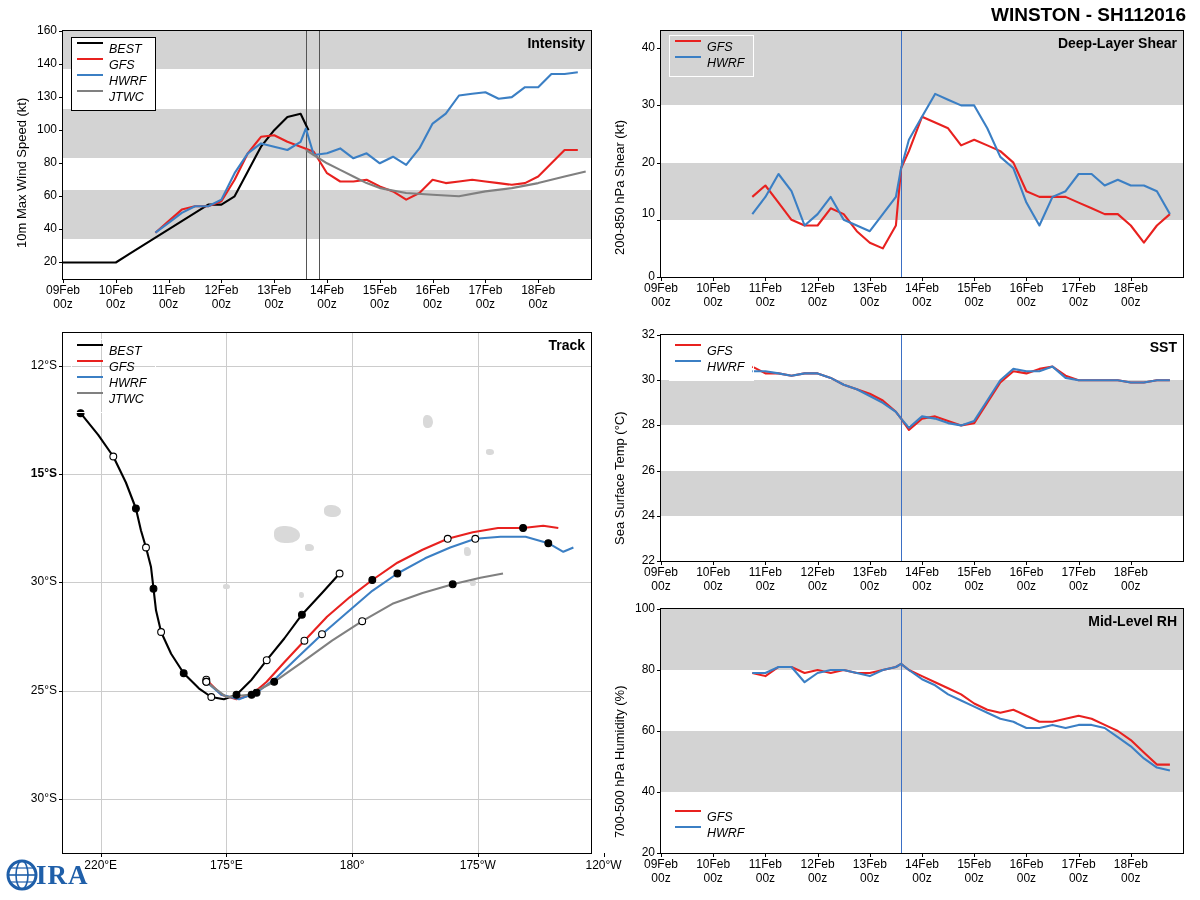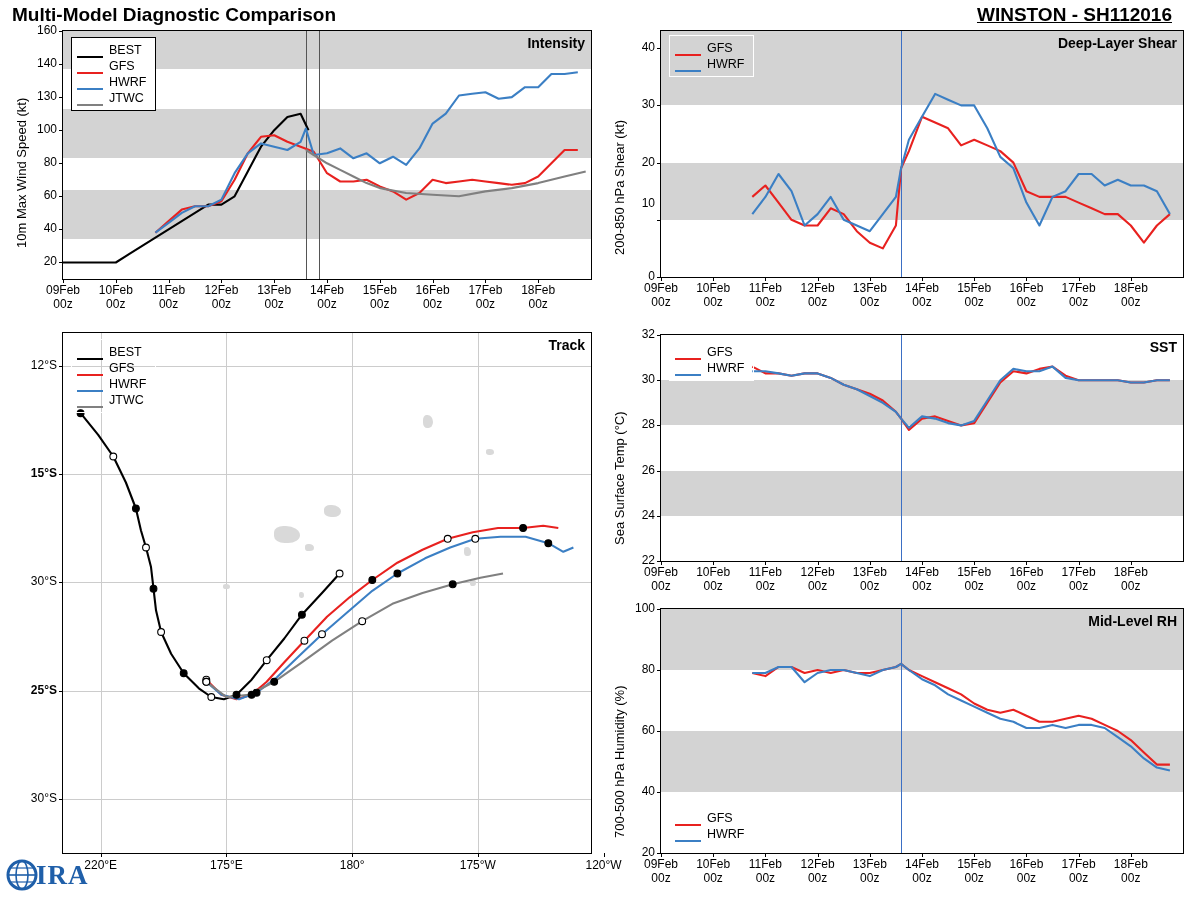--- a/index.html
+++ b/index.html
@@ -16,21 +16,21 @@
     background: #ffffff;
   }
   .title {
     position: absolute;
     font-weight: bold;
     font-size: 19px;
     color: #000;
     white-space: nowrap;
   }
   #main-title { left: 12px; top: 4px; }
-  #storm-title { right: 28px; top: 4px; text-decoration: underline; }
+  #storm-title { right: 14px; top: 4px; }
 
   .panel {
     position: absolute;
     border: 1px solid #000;
     background: #ffffff;
     overflow: hidden;
   }
   .plotarea {
     position: absolute;
     left: 0; top: 0; right: 0; bottom: 0;
@@ -55,21 +55,21 @@
   
   .legend {
     position: absolute;
     background: #ffffff;
     border: 1px solid #000;
     padding: 4px 8px 4px 5px;
     font-size: 12.5px;
     line-height: 15px;
   }
   .legend.noborder { border: 1px solid #ffffff; background: transparent; }
-  .legend .row { display: flex; align-items: flex-end; height: 16px; white-space: nowrap; }
+  .legend .row { display: flex; align-items: flex-start; height: 16px; white-space: nowrap; font-style: italic; }
   .legend .swatch { width: 26px; height: 0; border-top-width: 2.6px; border-top-style: solid; margin-right: 6px; }
   .legend .lbl { color: #000; }
 
   
   .ytick, .xtick {
     position: absolute;
     font-size: 12px;
     color: #000;
     white-space: nowrap;
   }
@@ -97,21 +97,20 @@
     font-size: 27px; font-weight: bold; color: #1f5fa9;
     letter-spacing: 1px;
     font-family: "Liberation Serif", serif;
   }
 </style>
 </head>
 <body>
 
 <div id="page">
 
-  <div class="title" id="main-title">Multi-Model Diagnostic Comparison</div>
   <div class="title" id="storm-title">WINSTON - SH112016</div>
 
   <div class="panel" id="panel-intensity" style="left:62px; top:30px; width:530px; height:250px;">
     <div class="plotarea" id="intensity-plot">
         <div class="band" style="top: 158.72px; height: 49.6px;"></div>
         <div class="band" style="top: 77.7067px; height: 49.6px;"></div>
         <div class="band" style="top: 0px; height: 38.0267px;"></div>
         <div class="vline" style="left: 242.88px; background: rgb(85, 85, 85);"></div>
         <div class="vline" style="left: 256.08px; background: rgb(85, 85, 85);"></div>
         <svg class="series" width="528" height="248">
@@ -338,21 +337,21 @@
     <div class="xtick" style="left: 349.8px; width: 60px; top: 283px; line-height: 14px;">15Feb<br>00z</div>
     <div class="tickmark" style="left: 379.8px; top: 279px; width: 1px; height: 4px;"></div>
     <div class="xtick" style="left: 402.6px; width: 60px; top: 283px; line-height: 14px;">16Feb<br>00z</div>
     <div class="tickmark" style="left: 432.6px; top: 279px; width: 1px; height: 4px;"></div>
     <div class="xtick" style="left: 455.4px; width: 60px; top: 283px; line-height: 14px;">17Feb<br>00z</div>
     <div class="tickmark" style="left: 485.4px; top: 279px; width: 1px; height: 4px;"></div>
     <div class="xtick" style="left: 508.2px; width: 60px; top: 283px; line-height: 14px;">18Feb<br>00z</div>
     <div class="tickmark" style="left: 538.2px; top: 279px; width: 1px; height: 4px;"></div>
     <div class="ytick" style="left: 619px; width: 36px; top: 269px;">0</div>
     <div class="tickmark" style="left: 657px; top: 277px; width: 4px; height: 1px;"></div>
-    <div class="ytick" style="left: 619px; width: 36px; top: 196px;">10</div>
+    <div class="ytick" style="left: 619px; width: 36px; top: 206px;">10</div>
     <div class="tickmark" style="left: 657px; top: 219.791px; width: 4px; height: 1px;"></div>
     <div class="ytick" style="left: 619px; width: 36px; top: 154.581px;">20</div>
     <div class="tickmark" style="left: 657px; top: 162.581px; width: 4px; height: 1px;"></div>
     <div class="ytick" style="left: 619px; width: 36px; top: 97.3721px;">30</div>
     <div class="tickmark" style="left: 657px; top: 105.372px; width: 4px; height: 1px;"></div>
     <div class="ytick" style="left: 619px; width: 36px; top: 40.1628px;">40</div>
     <div class="tickmark" style="left: 657px; top: 48.1628px; width: 4px; height: 1px;"></div>
     <div class="xtick" style="left: 631px; width: 60px; top: 281px; line-height: 14px;">09Feb<br>00z</div>
     <div class="tickmark" style="left: 661px; top: 277px; width: 1px; height: 4px;"></div>
     <div class="xtick" style="left: 683.2px; width: 60px; top: 281px; line-height: 14px;">10Feb<br>00z</div>
@@ -434,21 +433,21 @@
     <div class="xtick" style="left: 1048.6px; width: 60px; top: 857px; line-height: 14px;">17Feb<br>00z</div>
     <div class="tickmark" style="left: 1078.6px; top: 853px; width: 1px; height: 4px;"></div>
     <div class="xtick" style="left: 1100.8px; width: 60px; top: 857px; line-height: 14px;">18Feb<br>00z</div>
     <div class="tickmark" style="left: 1130.8px; top: 853px; width: 1px; height: 4px;"></div>
     <div class="ytick" style="left: 9px; width: 48px; top: 357.5px;">12°S</div>
     <div class="tickmark" style="left: 59px; top: 365.5px; width: 4px; height: 1px;"></div>
     <div class="ytick" style="left: 9px; width: 48px; top: 465.833px; font-weight: bold;">15°S</div>
     <div class="tickmark" style="left: 59px; top: 473.833px; width: 4px; height: 1px;"></div>
     <div class="ytick" style="left: 9px; width: 48px; top: 574.167px;">30°S</div>
     <div class="tickmark" style="left: 59px; top: 582.167px; width: 4px; height: 1px;"></div>
-    <div class="ytick" style="left: 9px; width: 48px; top: 682.5px; font-weight: bold;">25°S</div>
+    <div class="ytick" style="left: 9px; width: 48px; top: 682.5px;">25°S</div>
     <div class="tickmark" style="left: 59px; top: 690.5px; width: 4px; height: 1px;"></div>
     <div class="ytick" style="left: 9px; width: 48px; top: 790.833px;">30°S</div>
     <div class="tickmark" style="left: 59px; top: 798.833px; width: 4px; height: 1px;"></div>
     <div class="xtick" style="left: 65.7143px; width: 70px; top: 858px;">220°E</div>
     <div class="tickmark" style="left: 100.714px; top: 853px; width: 1px; height: 4px;"></div>
     <div class="xtick" style="left: 191.429px; width: 70px; top: 858px;">175°E</div>
     <div class="tickmark" style="left: 226.429px; top: 853px; width: 1px; height: 4px;"></div>
     <div class="xtick" style="left: 317.143px; width: 70px; top: 858px;">180°</div>
     <div class="tickmark" style="left: 352.143px; top: 853px; width: 1px; height: 4px;"></div>
     <div class="xtick" style="left: 442.857px; width: 70px; top: 858px;">175°W</div>

